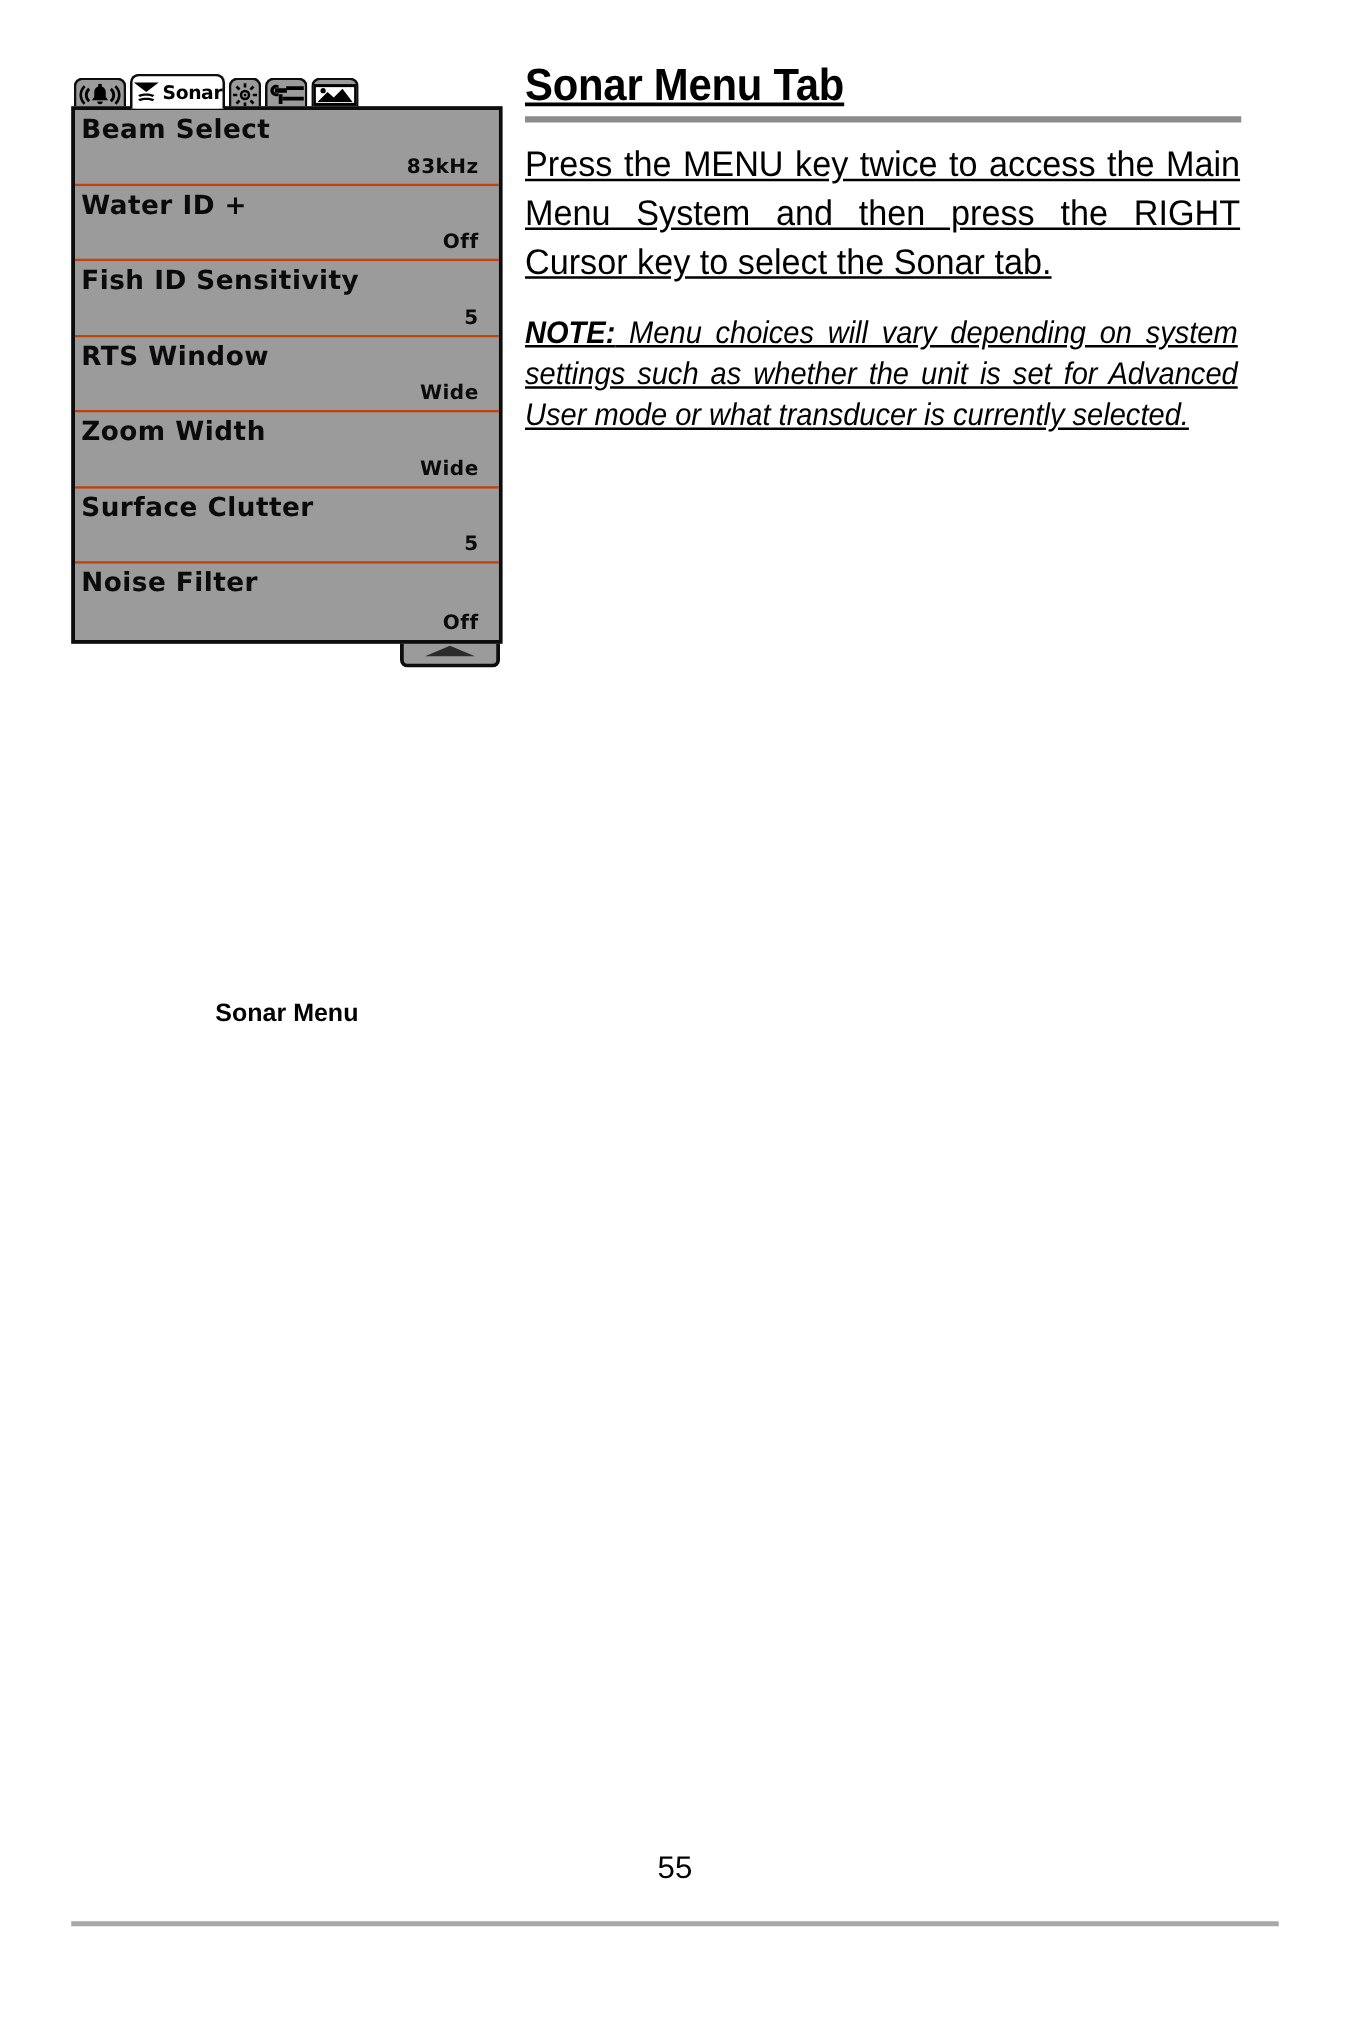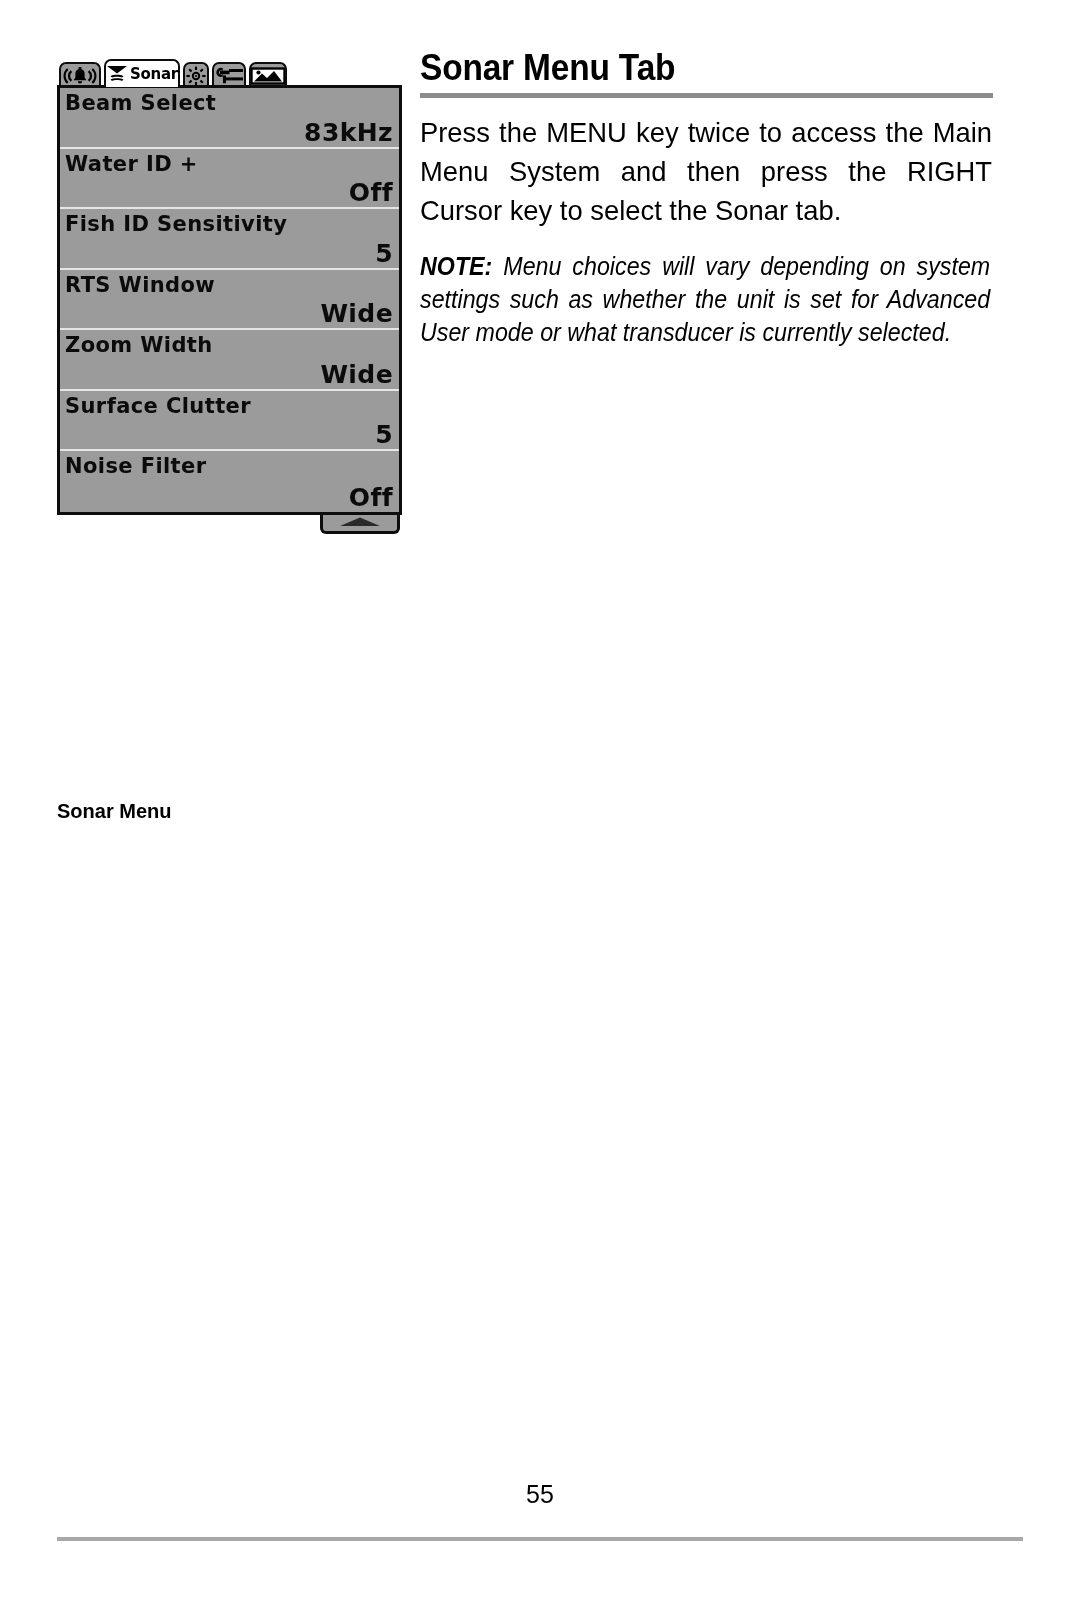--- a/index.html
+++ b/index.html
@@ -77,21 +77,21 @@
     background: #9b9b9b;
     box-sizing: border-box;
     margin-top: -2px;
     z-index: 2;
   }
   .menu-row {
     position: relative;
     height: 60.5px;
     background: #9b9b9b;
     box-sizing: border-box;
-    border-bottom: 2px solid #e5e5e5;
+    border-bottom: 2px solid #c2410c;
     box-shadow: inset 0 -3px 0 -1px rgba(0,0,0,0.0);
     overflow: hidden;
   }
   .menu-row:last-child { border-bottom: none; }
   .menu-row::after {
     content: "";
     position: absolute;
     left: 0; right: 0; bottom: -2px;
     height: 1px;
     background: rgba(0,0,0,0.35);
@@ -105,25 +105,25 @@
     font-family: "DejaVu Sans", sans-serif;
     font-weight: 700;
     font-size: 21px;
     line-height: 29px;
     color: #0b0b0b;
     letter-spacing: 0.4px;
     white-space: nowrap;
   }
   .menu-value {
     position: absolute;
-    right: 6px;
+    right: 16px;
     bottom: 0px;
     font-family: "DejaVu Sans", sans-serif;
     font-weight: 700;
-    font-size: 25px;
+    font-size: 16px;
     line-height: 29px;
     color: #0b0b0b;
     letter-spacing: 0.4px;
     white-space: nowrap;
   }
 
   
   #lcd-bottom {
     position: relative;
     height: 22px;
@@ -143,32 +143,34 @@
     align-items: center;
     justify-content: center;
     margin-right: 2px;
   }
 
   #figure-caption {
     position: absolute;
     left: 57px;
     top: 800px;
     width: 345px;
+    text-align: center;
     font-family: "Liberation Sans", sans-serif;
     font-weight: 700;
     font-size: 20px;
     color: #000;
   }
 
   
   #content {
     position: absolute;
     left: 420px;
     top: 48px;
     width: 573px;
+    text-decoration: underline;
   }
   #page-title {
     font-family: "Liberation Sans", sans-serif;
     font-weight: 700;
     font-size: 36px;
     line-height: 40px;
     letter-spacing: -0.2px;
     color: #000;
     margin: 0;
     transform: scaleX(0.93);

